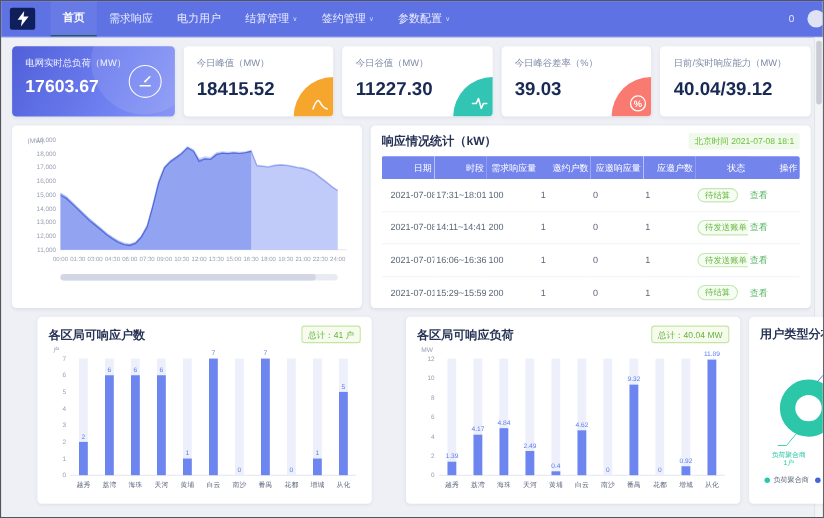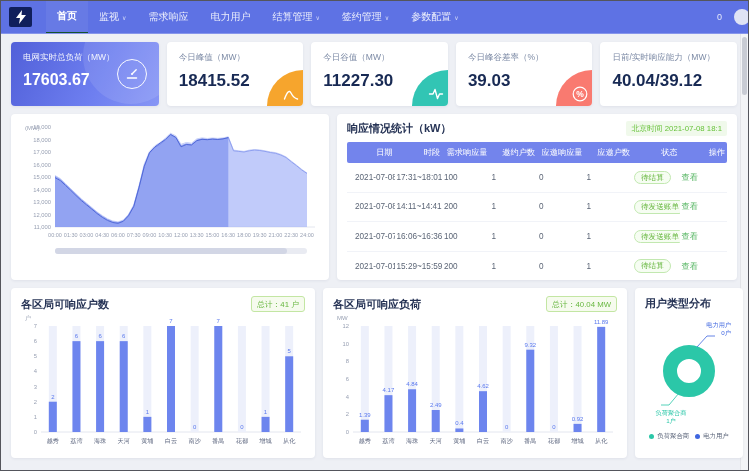--- a/index.html
+++ b/index.html
@@ -58,21 +58,21 @@
   thead th{background:#7384ec;color:#fff;font-size:8.2px;font-weight:normal;text-align:right;padding:5px 2px;white-space:nowrap;overflow:hidden;}
   thead th:first-child{padding-left:8px;border-radius:2px 0 0 2px;}
   thead th:last-child{border-radius:0 2px 2px 0;}
   tbody td{font-size:8.2px;color:#5b6576;padding:7.5px 2px;border-bottom:1px solid #f1f3f8;white-space:nowrap;overflow:hidden;}
   tbody td:first-child{padding-left:8px;}
   .pill{display:inline-block;font-size:7.6px;color:#67b73f;background:#f6fdf2;border:1px solid #c2e8b0;border-radius:9px;padding:2px 6px;line-height:1;}
   .view-link{color:#57b663;cursor:pointer;}
 
   
   .bot-row{height:170px;}
-  .bar-panel{width:304px;flex:0 0 auto;padding:8px 10px;}
+  .bar-panel{width:304px;flex:0 0 auto;padding:8px 10px;margin-left:23px;}
   .total-badge{font-size:7.8px;color:#67b73f;background:#f6fbee;border:1px solid #c3e6a3;border-radius:3px;padding:1.5px 5px;white-space:nowrap;}
   .donut-panel{flex:1;padding:8px 6px;display:flex;flex-direction:column;align-items:center;}
   .donut-panel .panel-title{align-self:flex-start;padding-left:4px;}
   .donut-legend{display:flex;gap:6px;align-items:center;justify-content:center;margin-top:1px;}
   .donut-legend .legend-item{font-size:6.4px;}
   .donut-legend .legend-dot{width:5px;height:5px;}
   svg text{font-family:"Liberation Sans","DejaVu Sans",sans-serif;}
 </style>
 </head>
 <body>
@@ -81,24 +81,20 @@
 
   <div class="hdr">
     <div class="logo">
       <svg width="12" height="14" viewBox="0 0 12 14">
         <polygon points="7,0 1,8 5,8 4,14 11,5 6.5,5" fill="#ffffff"></polygon>
       </svg>
     </div>
     <div class="nav">
         <div class="nav-item active">
           <span>首页</span>
-        </div>
-        <div class="nav-item">
-          <span>监视</span>
-          <span class="caret">∨</span>
         </div>
         <div class="nav-item">
           <span>需求响应</span>
         </div>
         <div class="nav-item">
           <span>电力用户</span>
         </div>
         <div class="nav-item">
           <span>结算管理</span>
           <span class="caret">∨</span>

